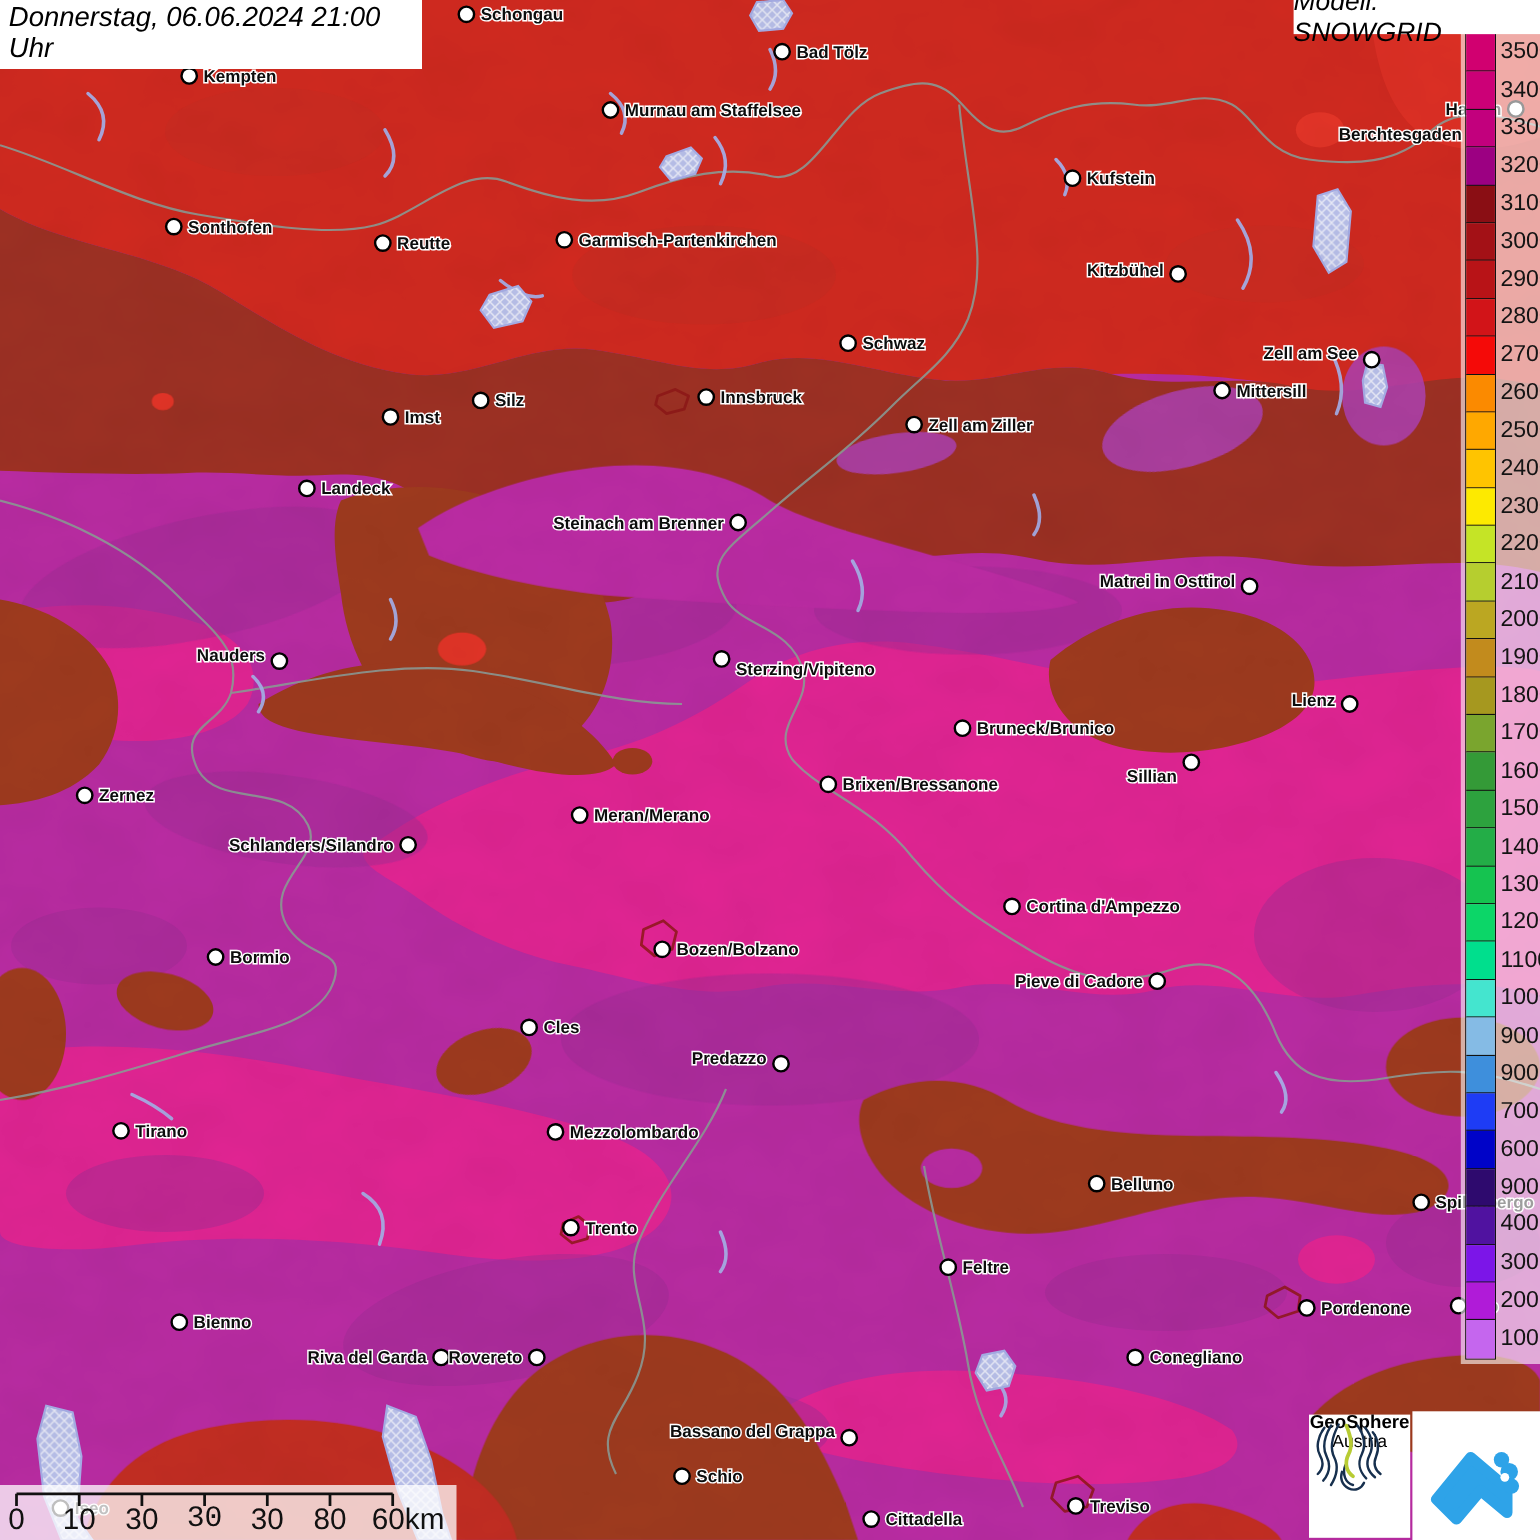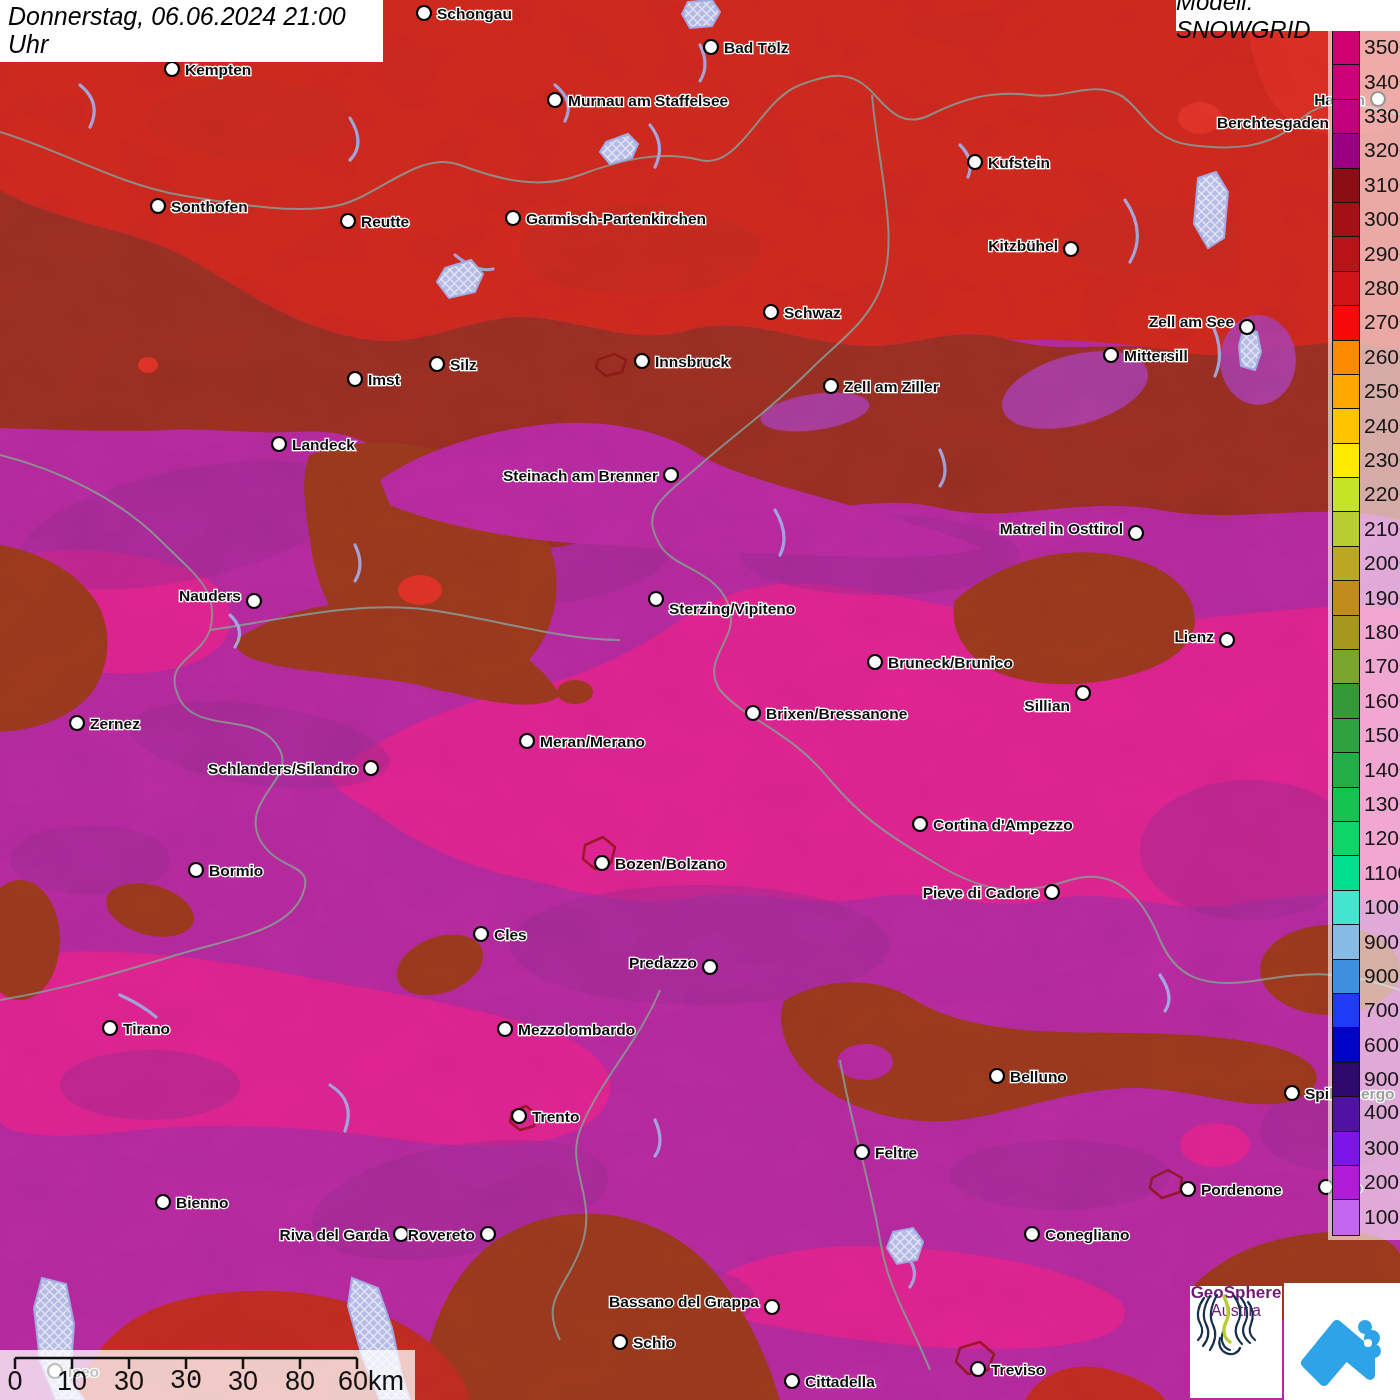--- a/index.html
+++ b/index.html
@@ -23,21 +23,21 @@
   .legend-seg{width:26px;height:34.4px;border-bottom:1px solid #111;box-sizing:border-box;}
   .legend-seg:last-child{border-bottom:none;}
   .legend-label{position:absolute;left:1364px;z-index:21;font-size:21px;color:#141414;
                 transform:translateY(-50%);letter-spacing:0px;}
   
   .scalebar{position:absolute;left:0px;top:1350px;width:415px;height:50px;
             background:rgba(255,255,255,0.75);z-index:20;}
   .scalebar .num{position:absolute;top:16px;font-size:27px;color:#111;transform:translateX(-50%);}
   
   .geo-box{position:absolute;left:1190px;top:1286px;width:92px;height:112px;background:#fff;
-           z-index:20;text-align:center;color:#701a75;}
+           z-index:20;text-align:center;color:#000000;}
   .geo-name{font-size:17px;font-weight:bold;line-height:18px;margin-top:-2px;}
   .geo-sub{font-size:16px;line-height:18px;}
   .blue-box{position:absolute;left:1284px;top:1283px;width:116px;height:117px;background:#fff;z-index:20;}
 </style>
 </head>
 <body>
 
 <div class="stage">
 
   <svg width="1400" height="1400" viewBox="0 0 1400 1400">

